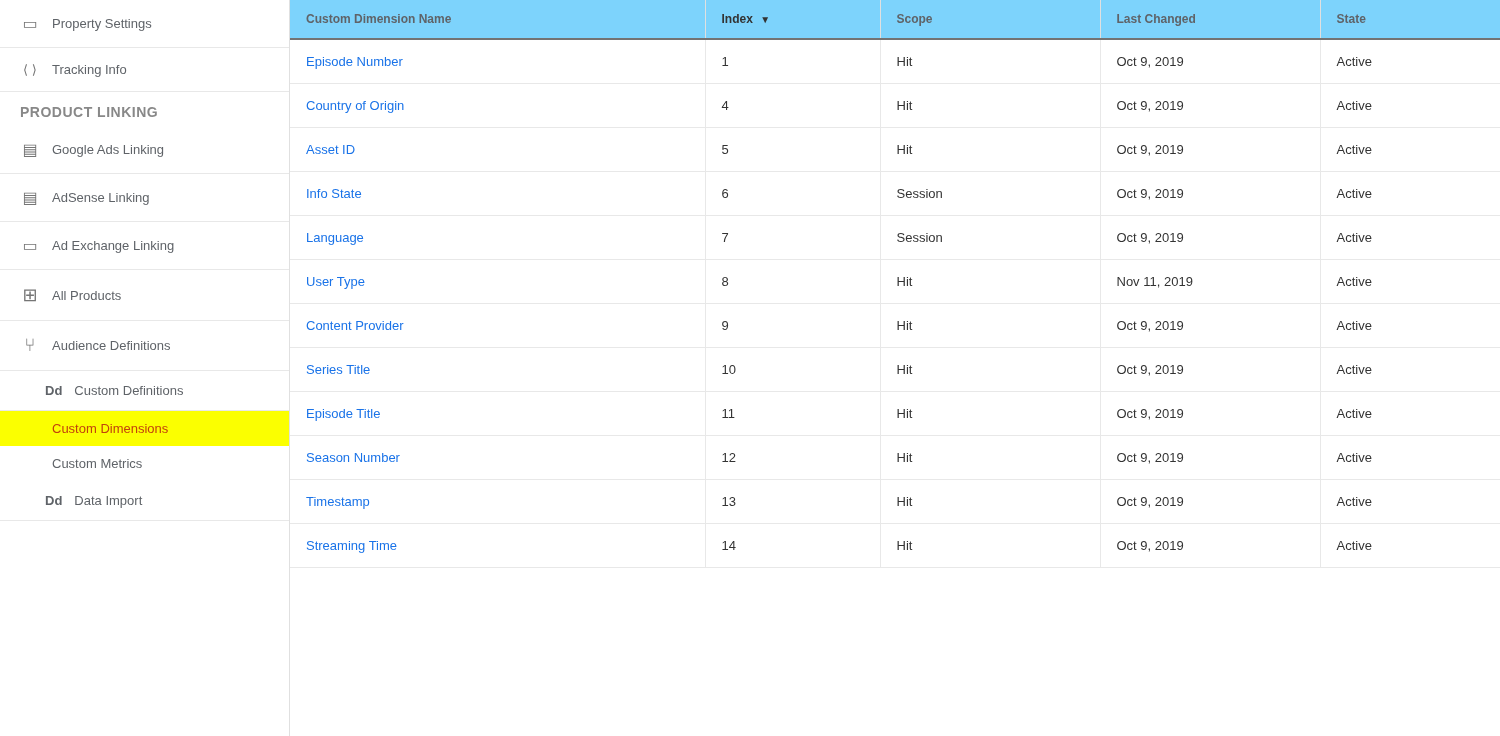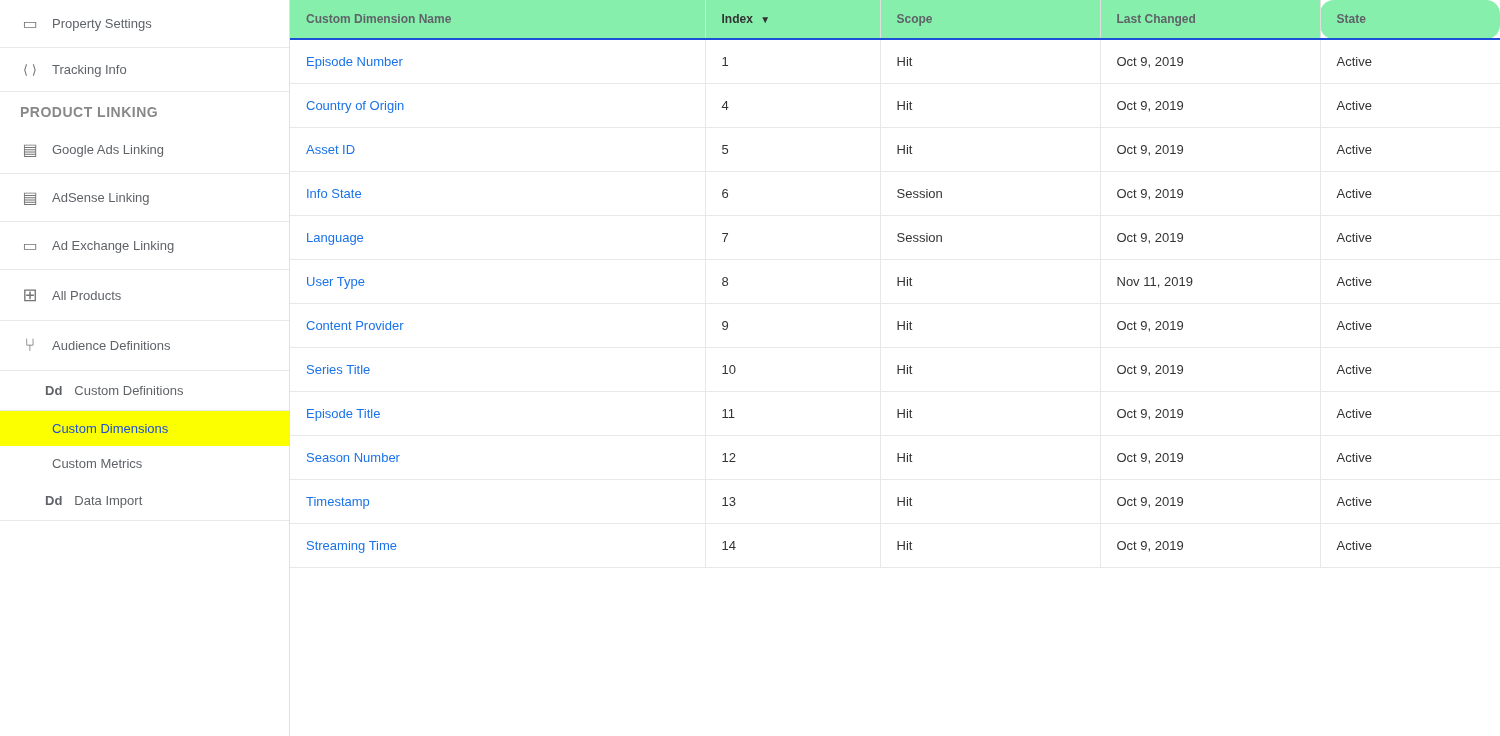--- a/index.html
+++ b/index.html
@@ -43,21 +43,21 @@
     .sidebar-subitem {
       display: flex;
       align-items: center;
       padding: 10px 20px 10px 52px;
       cursor: pointer;
       color: #5f6368;
       font-size: 13px;
     }
     .sidebar-subitem.active-sub {
       background: #fbff00;
-      color: #1d4ed8;
+      color: #c2410c;
       font-weight: 500;
     }
 
     .sidebar-parent-item {
       display: flex;
       align-items: center;
       padding: 12px 20px;
       cursor: pointer;
       color: #5f6368;
       border-bottom: 1px solid #e8e8e8;
@@ -77,33 +77,33 @@
       overflow: auto;
       background: #fff;
     }
 
     
     table {
       width: 100%;
       border-collapse: collapse;
     }
     thead tr {
-      background: #86efac;
-      border-bottom: 2px solid #1d4ed8;
+      background: #7dd3fc;
+      border-bottom: 2px solid #737373;
     }
     th {
       padding: 12px 16px;
       text-align: left;
       font-size: 12px;
       font-weight: 600;
       color: #5f6368;
       border-right: 1px solid #e0e0e0;
       white-space: nowrap;
     }
-    th:last-child { border-right: none; border-radius: 14px; }
+    th:last-child { border-right: none; }
     th.sorted { color: #333; }
     .sort-arrow { margin-left: 4px; font-size: 10px; color: #333; }
 
     td {
       padding: 14px 16px;
       border-bottom: 1px solid #e8e8e8;
       border-right: 1px solid #e8e8e8;
       font-size: 13px;
       color: #333;
     }

